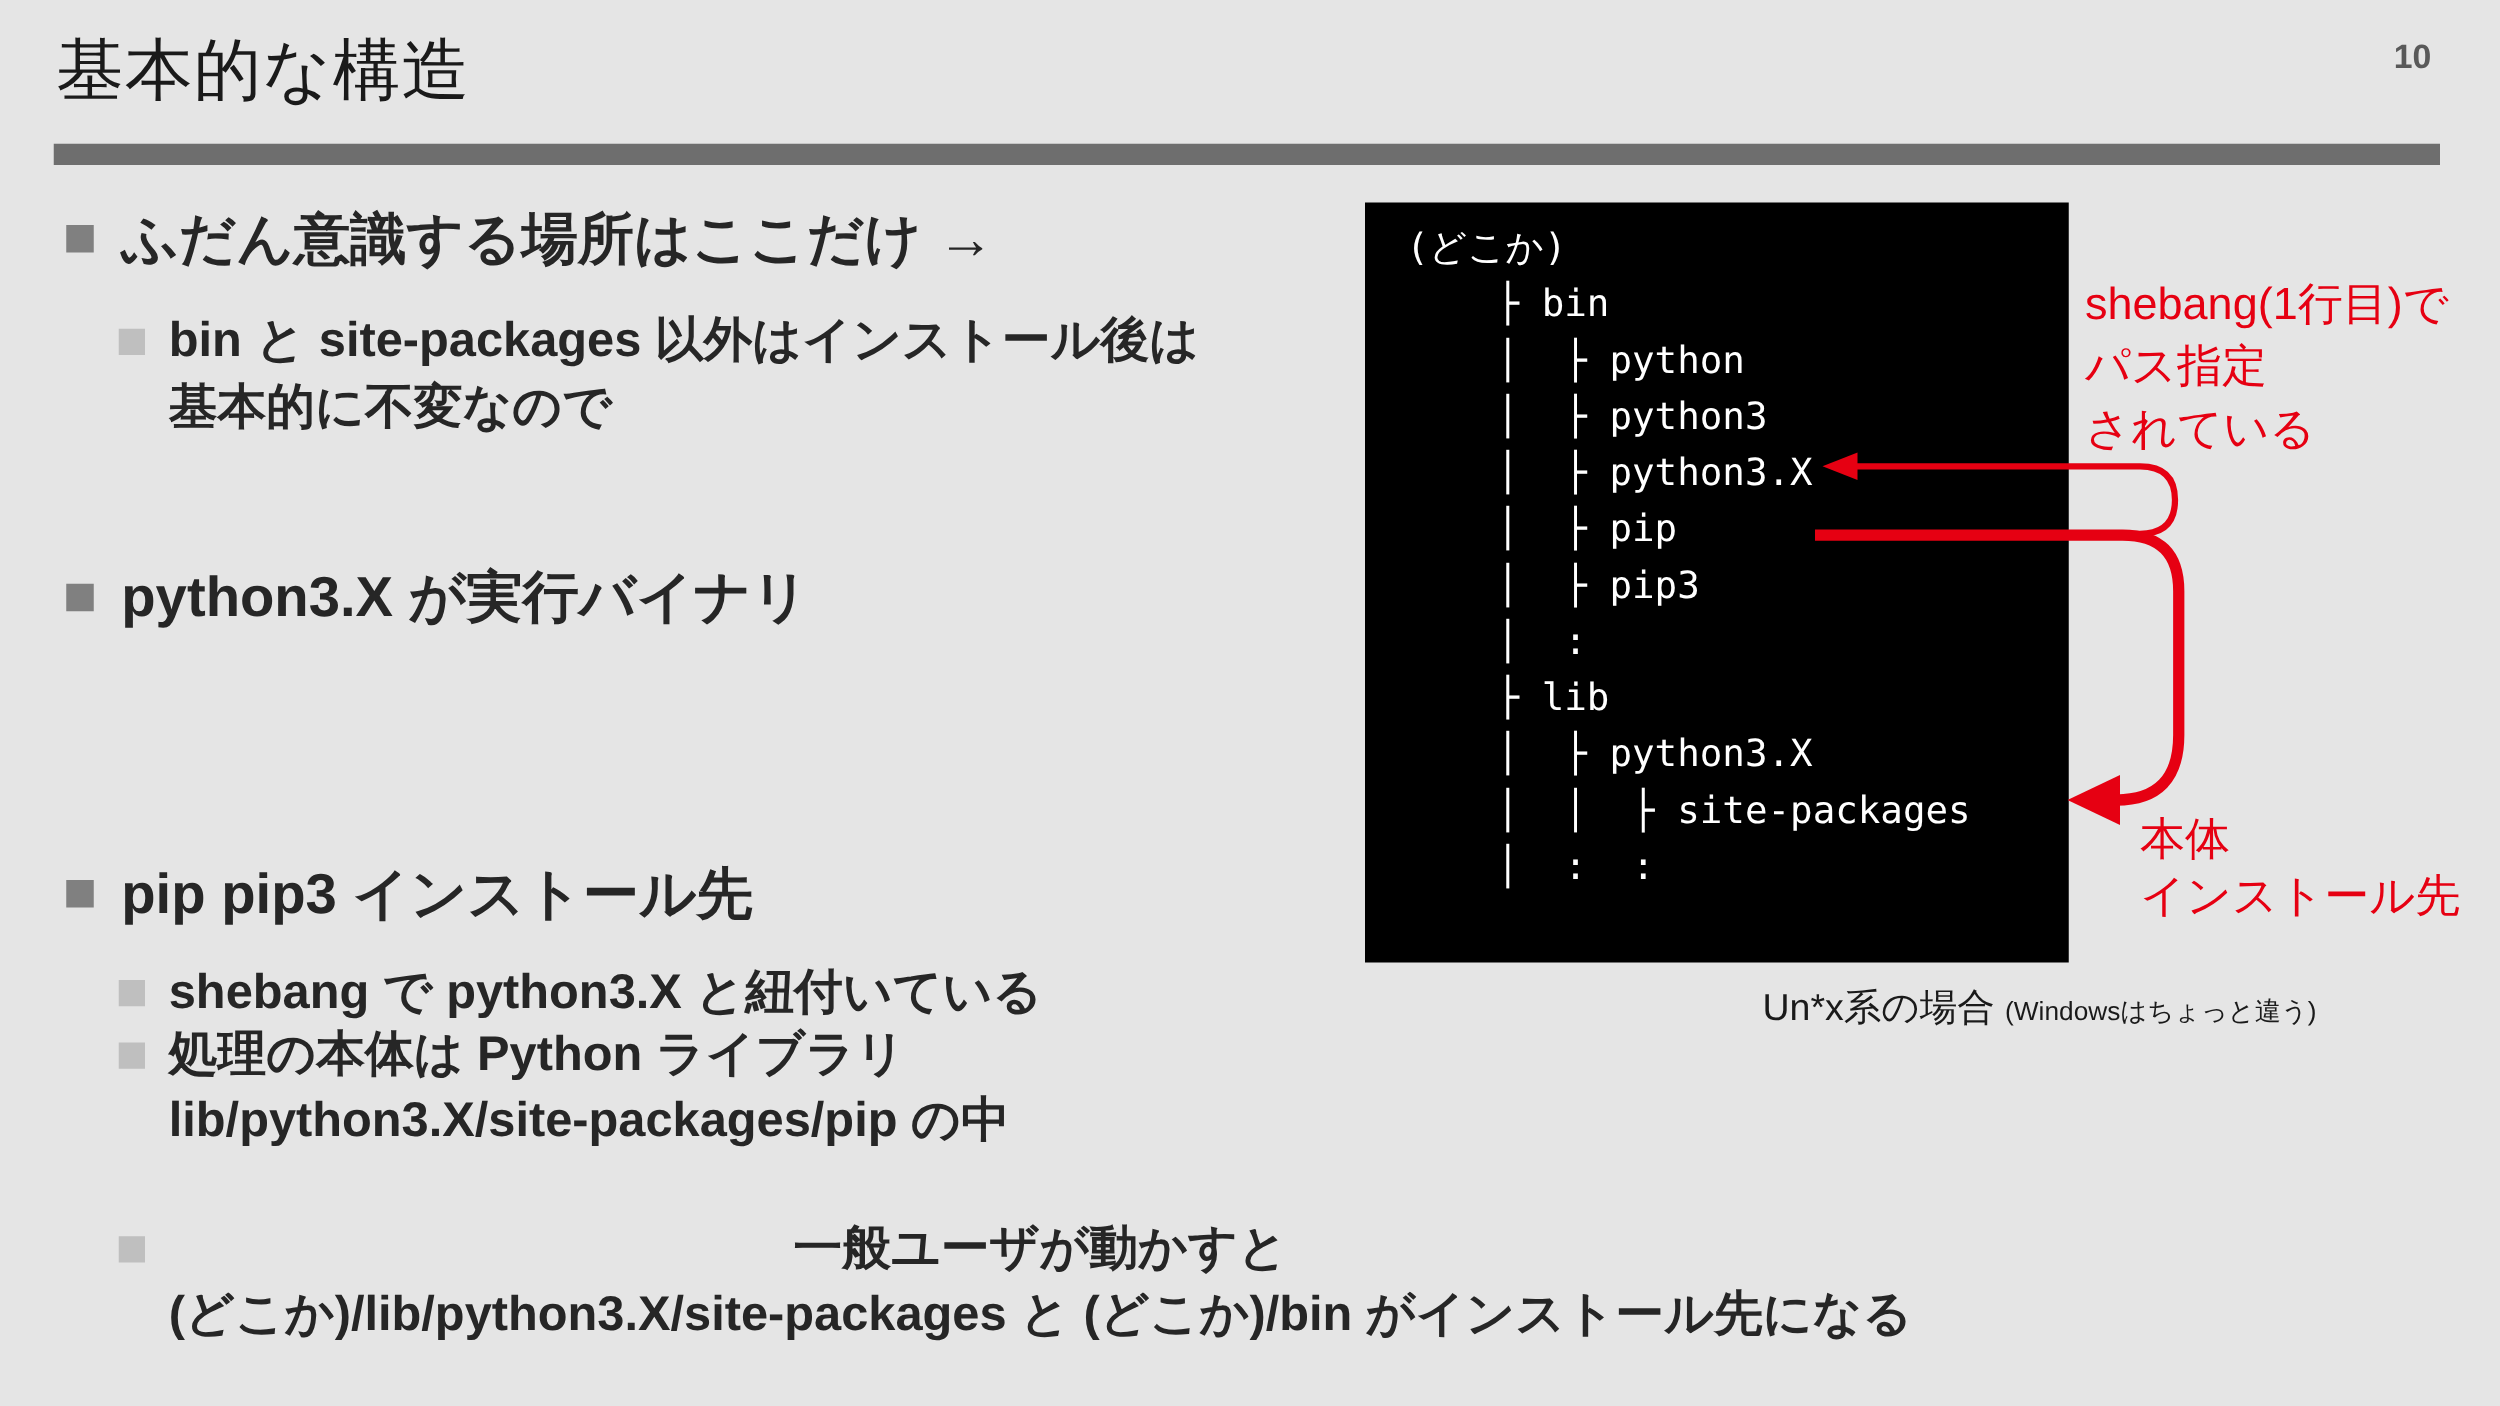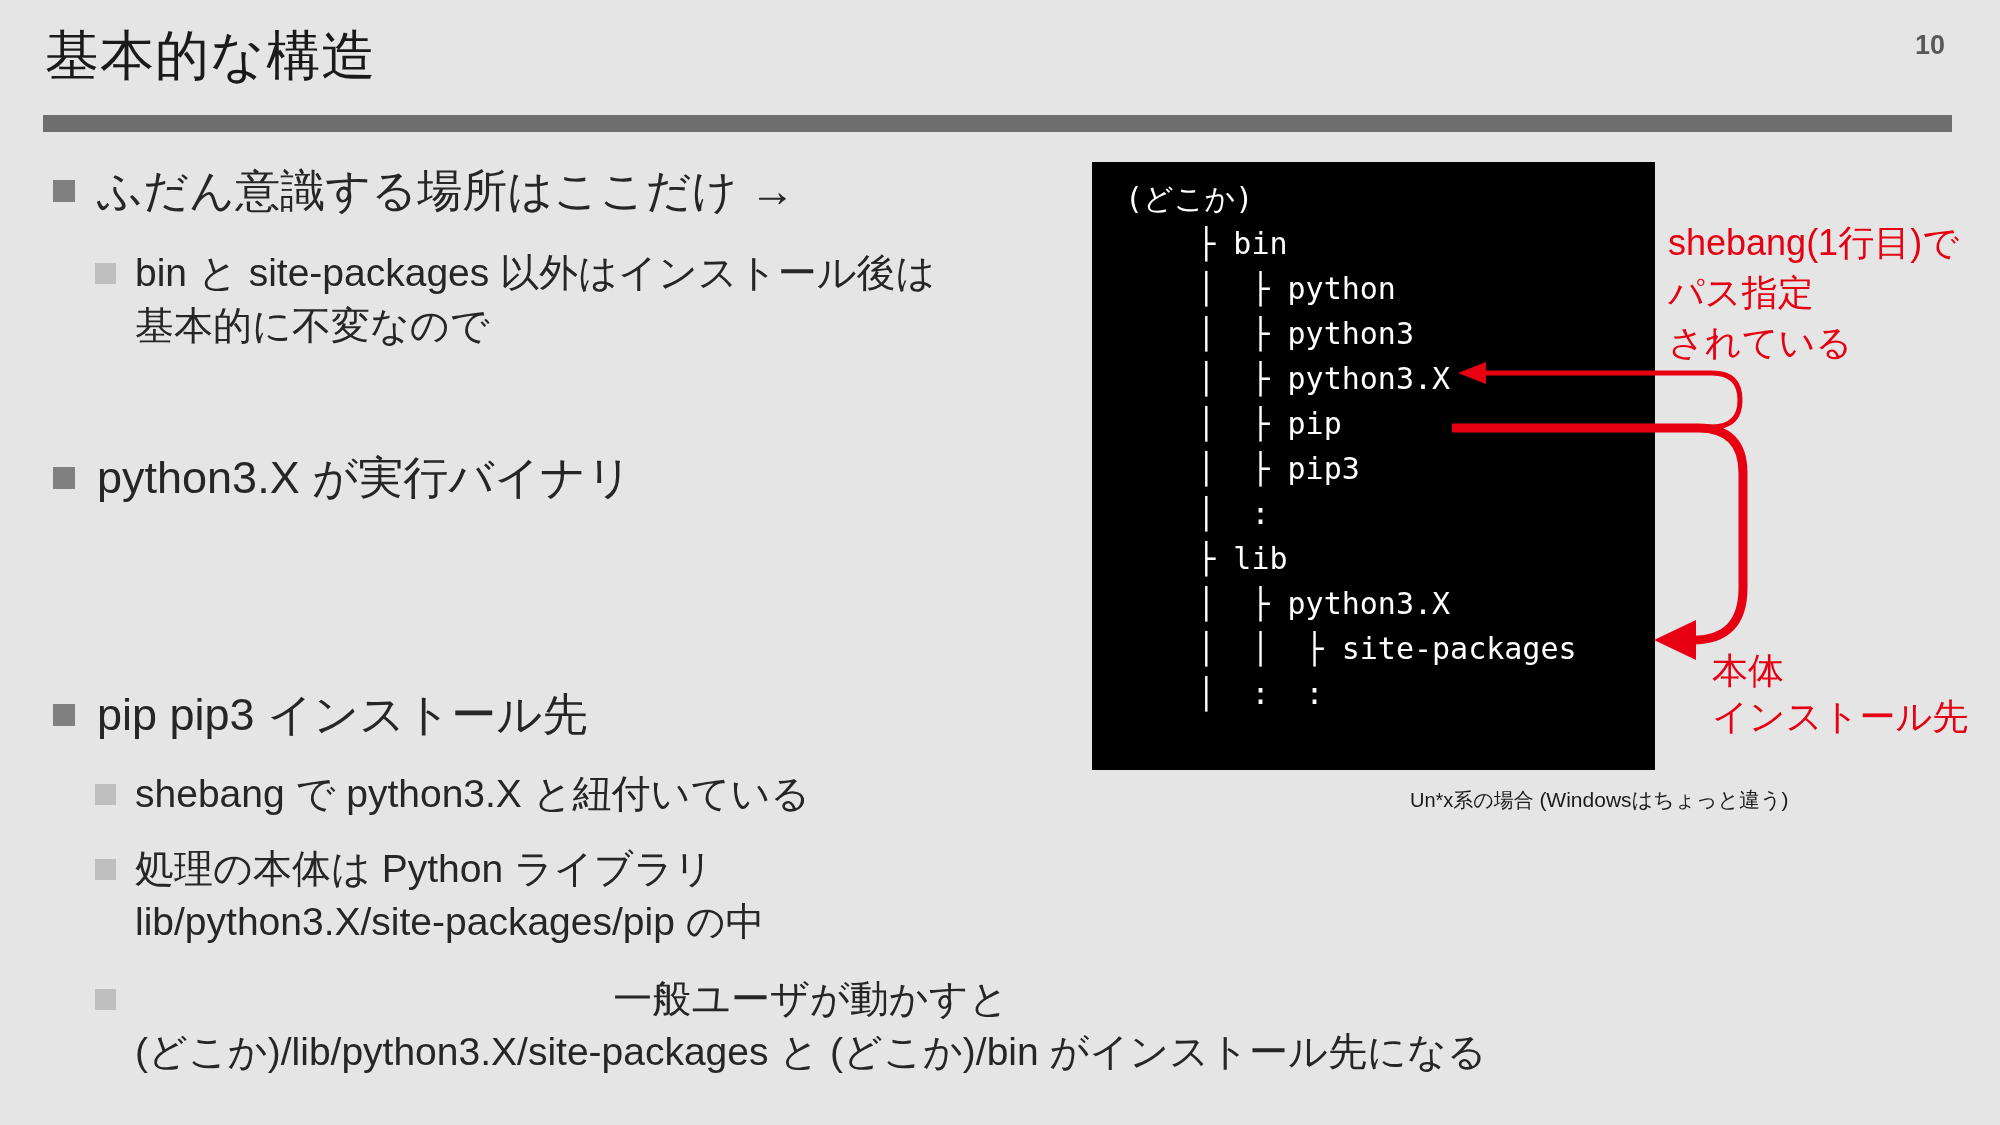--- a/index.html
+++ b/index.html
@@ -26,33 +26,33 @@
     font-size:27px;font-weight:bold;color:#595959;text-align:center;
   }
   .rule{
     left:43px;top:115px;width:1909px;height:17px;
     background:#6e6e6e;
   }
 
   
   .li{display:flex;align-items:flex-start;}
   .li .sq{flex:0 0 auto;background:#808080;}
-  .li .txt{white-space:pre-line;}
+  .li .txt{white-space:pre-line;font-weight:bold;}
   .l1 .sq{width:22px;height:22px;margin-top:17px;margin-right:22px;background:#808080;}
   .l1 .txt{font-size:45px;line-height:1.25;}
   .l2 .sq{width:21px;height:21px;margin-top:16px;margin-right:19px;background:#bfbfbf;}
   .l2 .txt{font-size:39px;line-height:1.35;}
 
   .row0{left:53px;top:163px;width:1000px;}
   .row1{left:95px;top:247px;width:1000px;}
   .row2{left:53px;top:450px;width:1000px;}
   .row3{left:95px;top:532px;width:1000px;}
   .row4{left:53px;top:687px;width:1000px;}
   .row5{left:95px;top:768px;width:1100px;text-align:right;}
-  .row6{left:95px;top:843px;width:1200px;}
+  .row6{left:95px;top:818px;width:1200px;}
   .row7{left:95px;top:973px;width:1820px;text-align:center;}
 
   
   .terminal{
     left:1092px;top:162px;width:563px;height:608px;
     background:#000000;
     padding:14px 16px 0 33px;
     box-sizing:border-box;
   }
   .tree-line{
@@ -68,21 +68,21 @@
     font-size:36px;line-height:50px;
     white-space:pre-line;
   }
   .note-shebang{left:1668px;top:218px;width:320px;}
   .note-install{left:1712px;top:648px;width:280px;line-height:46px;}
 
   .arrows{left:1440px;top:340px;width:560px;height:330px;pointer-events:none;}
 
   
   .caption{left:1410px;top:786px;width:560px;white-space:nowrap;color:#1a1a1a;}
-  .caption .main{font-size:20px;}
+  .caption .main{font-size:30px;}
   .caption .sub{font-size:21px;}
 </style>
 </head>
 <body>
 
 <div id="slide">
 
   <div class="abs title">基本的な構造</div>
   <div class="abs pagenum">10</div>
   <div class="abs rule"></div>

